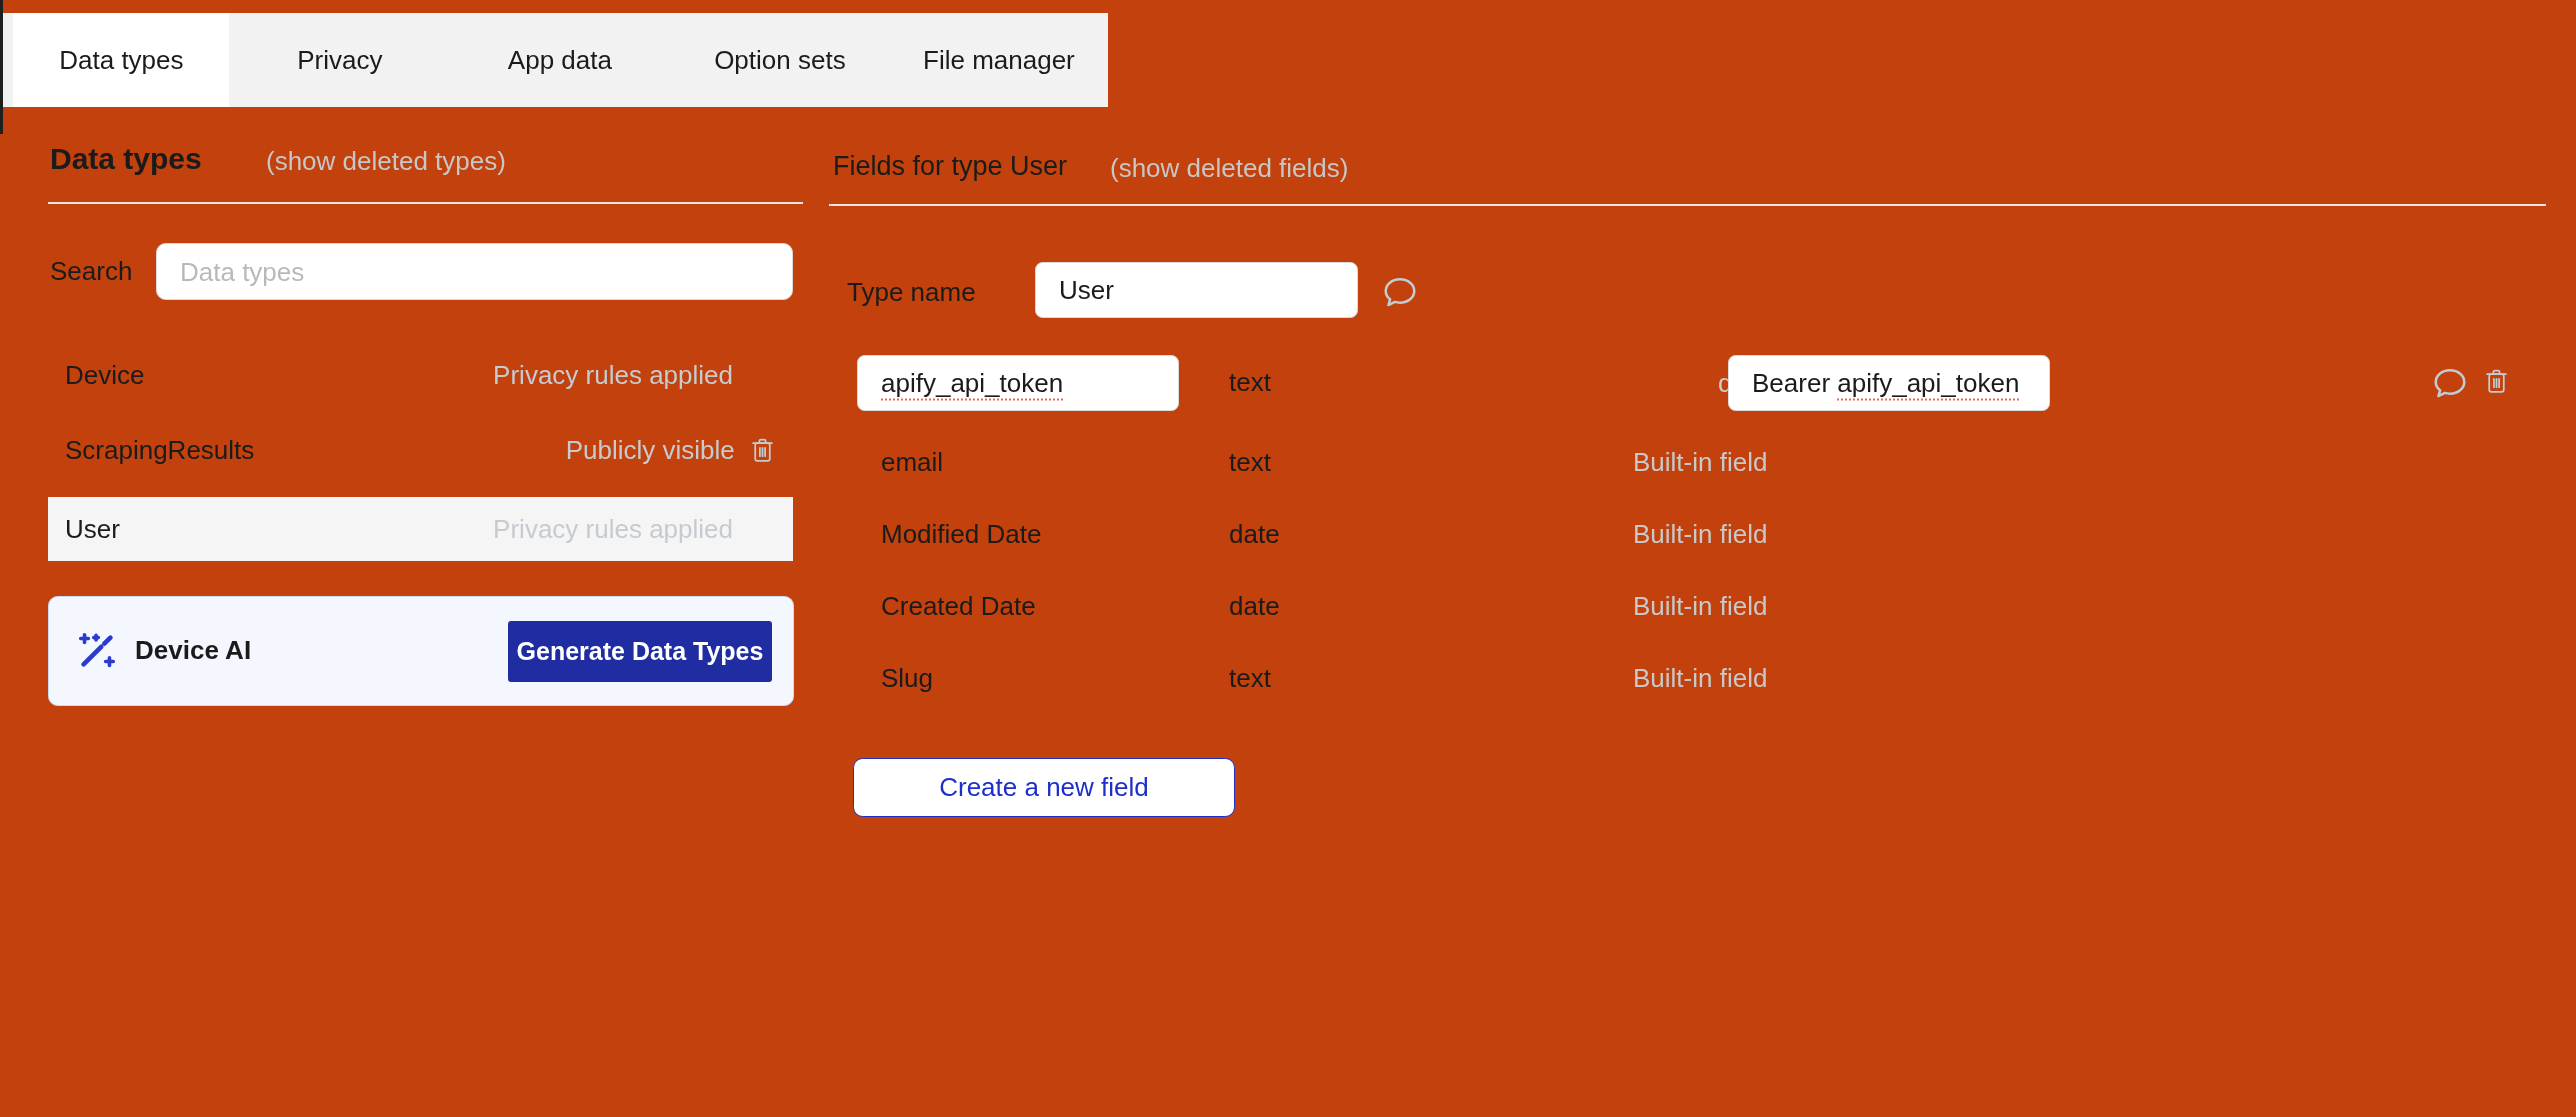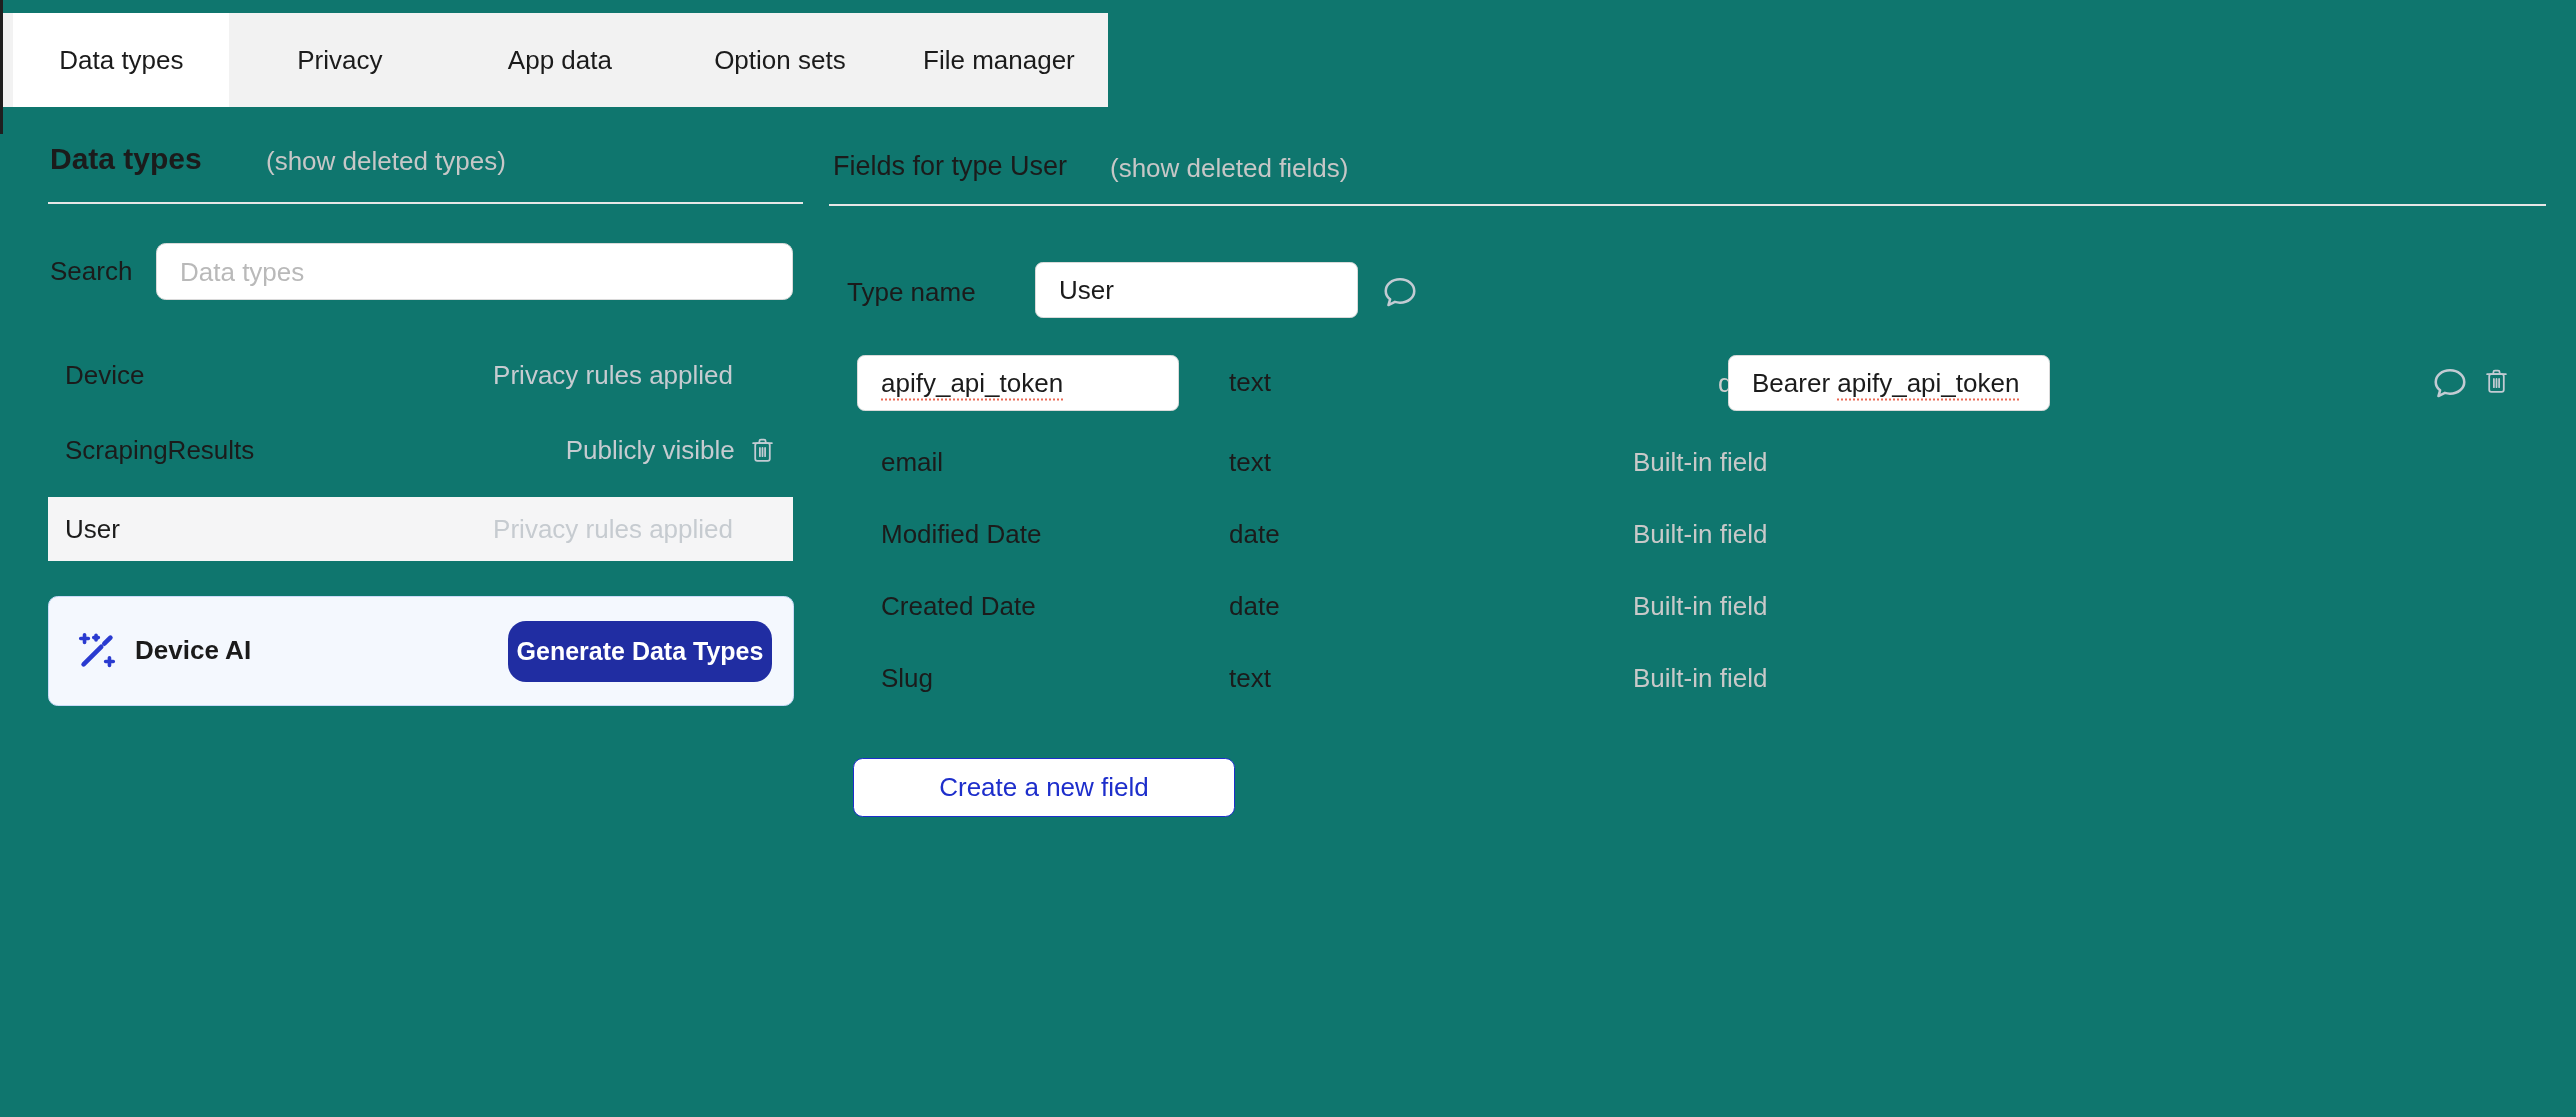--- a/index.html
+++ b/index.html
@@ -1,18 +1,18 @@
 <!DOCTYPE html>
 <html><head>
 <meta charset="utf-8">
 <style>
   * { box-sizing: border-box; margin: 0; padding: 0; }
   html,body { background:#fff; }
   body { font-family:"Liberation Sans", sans-serif; color:#1b1b1b; }
-  .page { position:relative; width:2576px; height:1118px; background:#0f766e; overflow:hidden;padding-left:45px; }
+  .page { position:relative; width:2576px; height:1118px; background:#c2410c; overflow:hidden;padding-left:45px; }
 
   
   .edge-sliver { position:absolute; left:0; top:0; width:2.9px; height:134px; background:#1f1f1f; }
   .tabbar { position:absolute; left:2.9px; top:13.4px; width:1105px; height:94px; background:#f2f2f2; }
   .tab { position:absolute; top:0; height:94px; line-height:94px; text-align:center;
          font-size:26px; color:#1b1b1b; cursor:pointer; }
   .tab.active { background:#ffffff; }
   .tab-datatypes { left:10.5px;  width:216px; }
   .tab-privacy   { left:227px; width:220px; }
   .tab-appdata   { left:447px; width:220px; }
@@ -41,21 +41,21 @@
   .type-status { margin-left:auto; font-size:26px; color:#c6cbd0; }
   .status-pad { margin-right:60px; }
   .row-trash { margin-left:15.3px; margin-right:18px; width:25px; height:29px; }
 
   
   .ai-card { position:absolute; left:48px; top:596px; width:746px; height:110px;
              background:#f4f8fe; border:1.9px solid #c9dbf8; border-radius:9.6px; }
   .ai-wand { position:absolute; left:25px; top:31px; width:46px; height:46px; }
   .ai-label { position:absolute; left:86px; top:38px; font-size:26px; font-weight:bold; color:#1b1b1b; }
   .ai-btn { position:absolute; left:459px; top:24px; width:264px; height:61px; background:#202da2;
-            border:none; border-radius:18px; color:#fff; font-size:25px; font-weight:bold;
+            border:none; border-radius:3px; color:#fff; font-size:25px; font-weight:bold;
             font-family:"Liberation Sans", sans-serif; cursor:pointer; }
 
   
   .new-card { position:absolute; left:48px; top:744px; width:746px; height:318px;
               background:#f8f8f9; border:1.9px solid #e3e3e4; border-radius:3.8px; }
   .nt-label { position:absolute; left:31px; top:51px; font-size:26px; }
   .nt-input { left:333px; top:24px; width:383px; height:78px; }
   .nt-private { position:absolute; left:31px; top:126px; font-size:26px; }
   .nt-checkbox { position:absolute; left:683px; top:122px; width:34px; height:36px;
                  background:#fff; border:1.9px solid #dfdfdf; border-radius:8.6px; cursor:pointer; }

